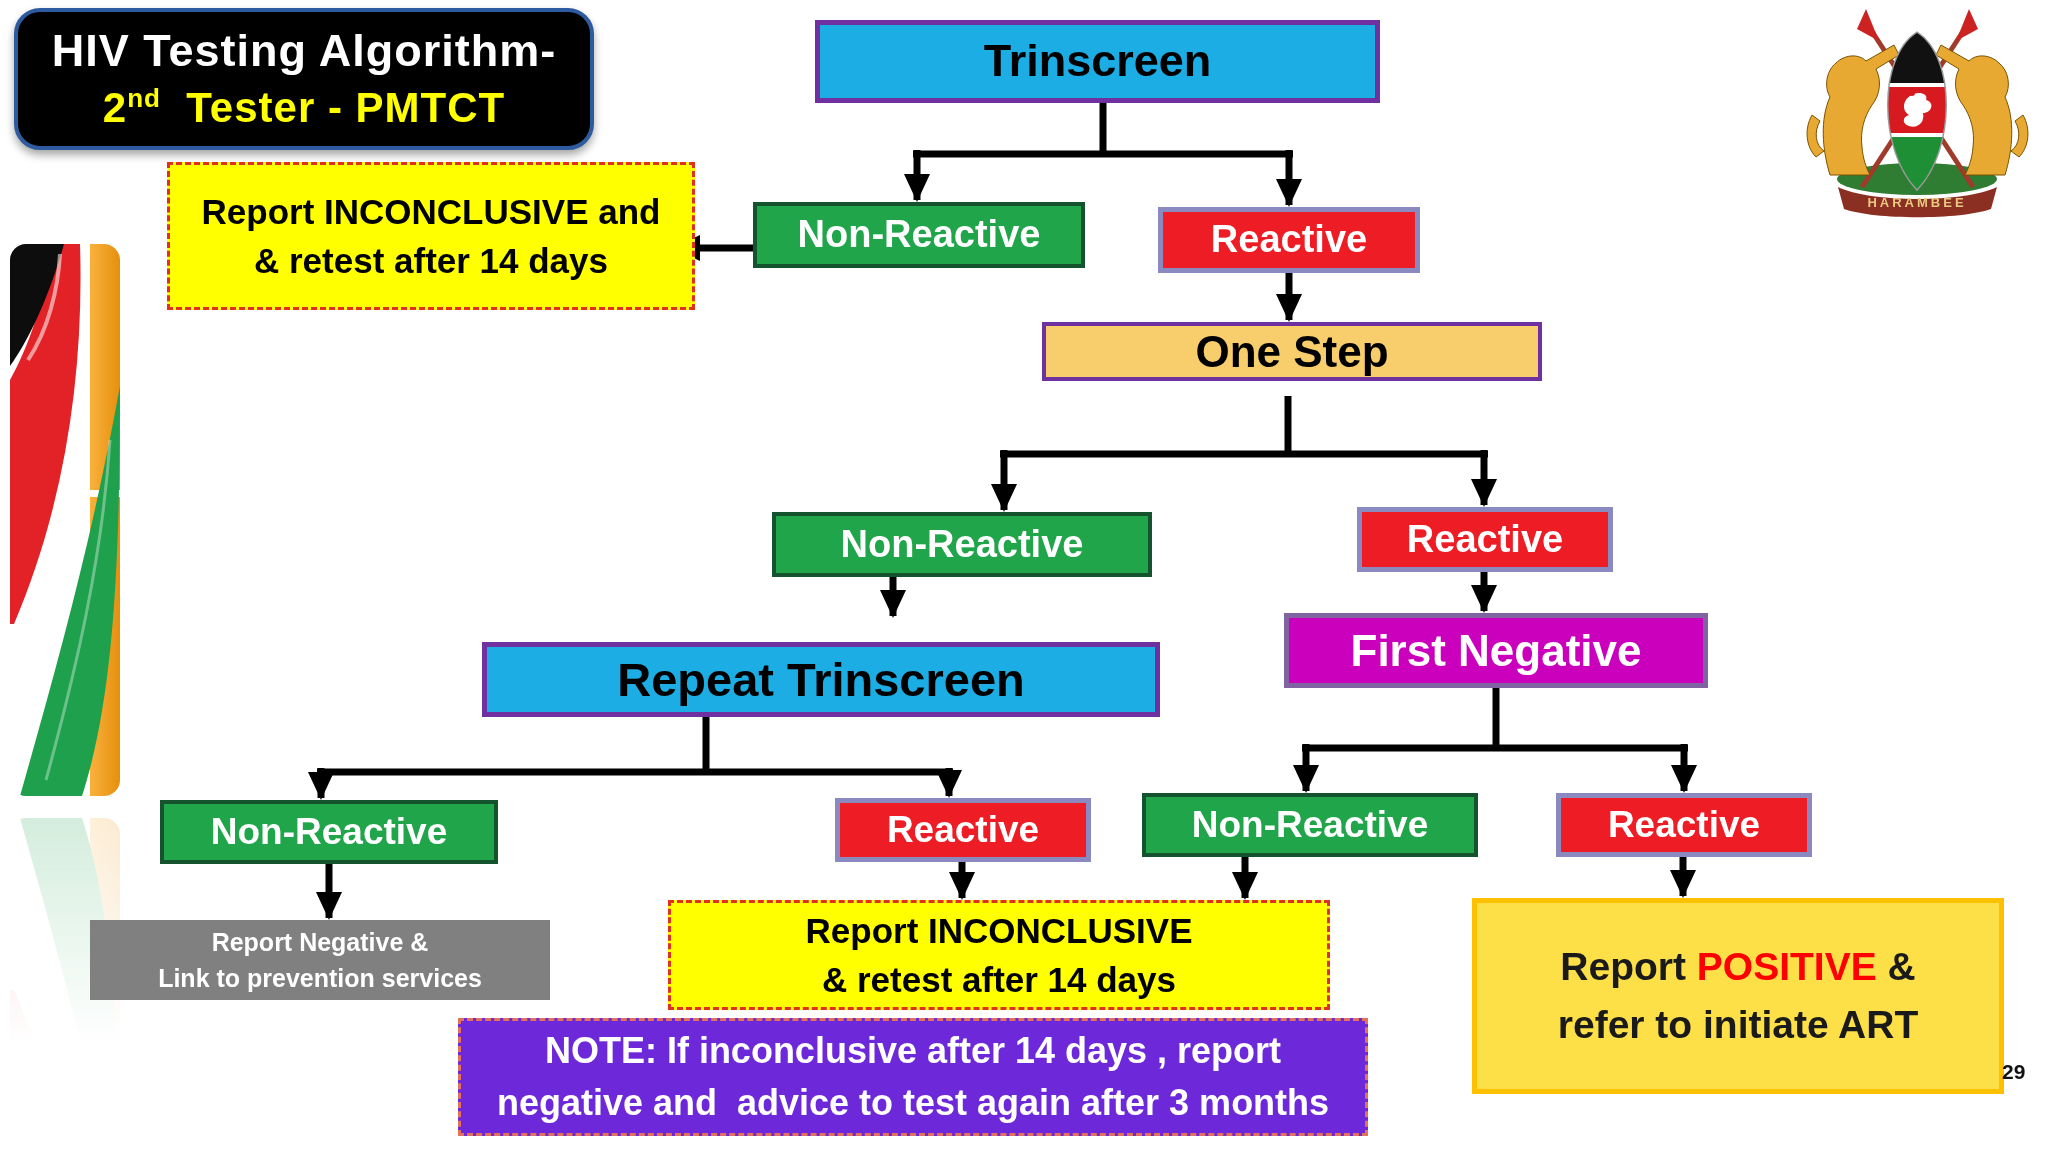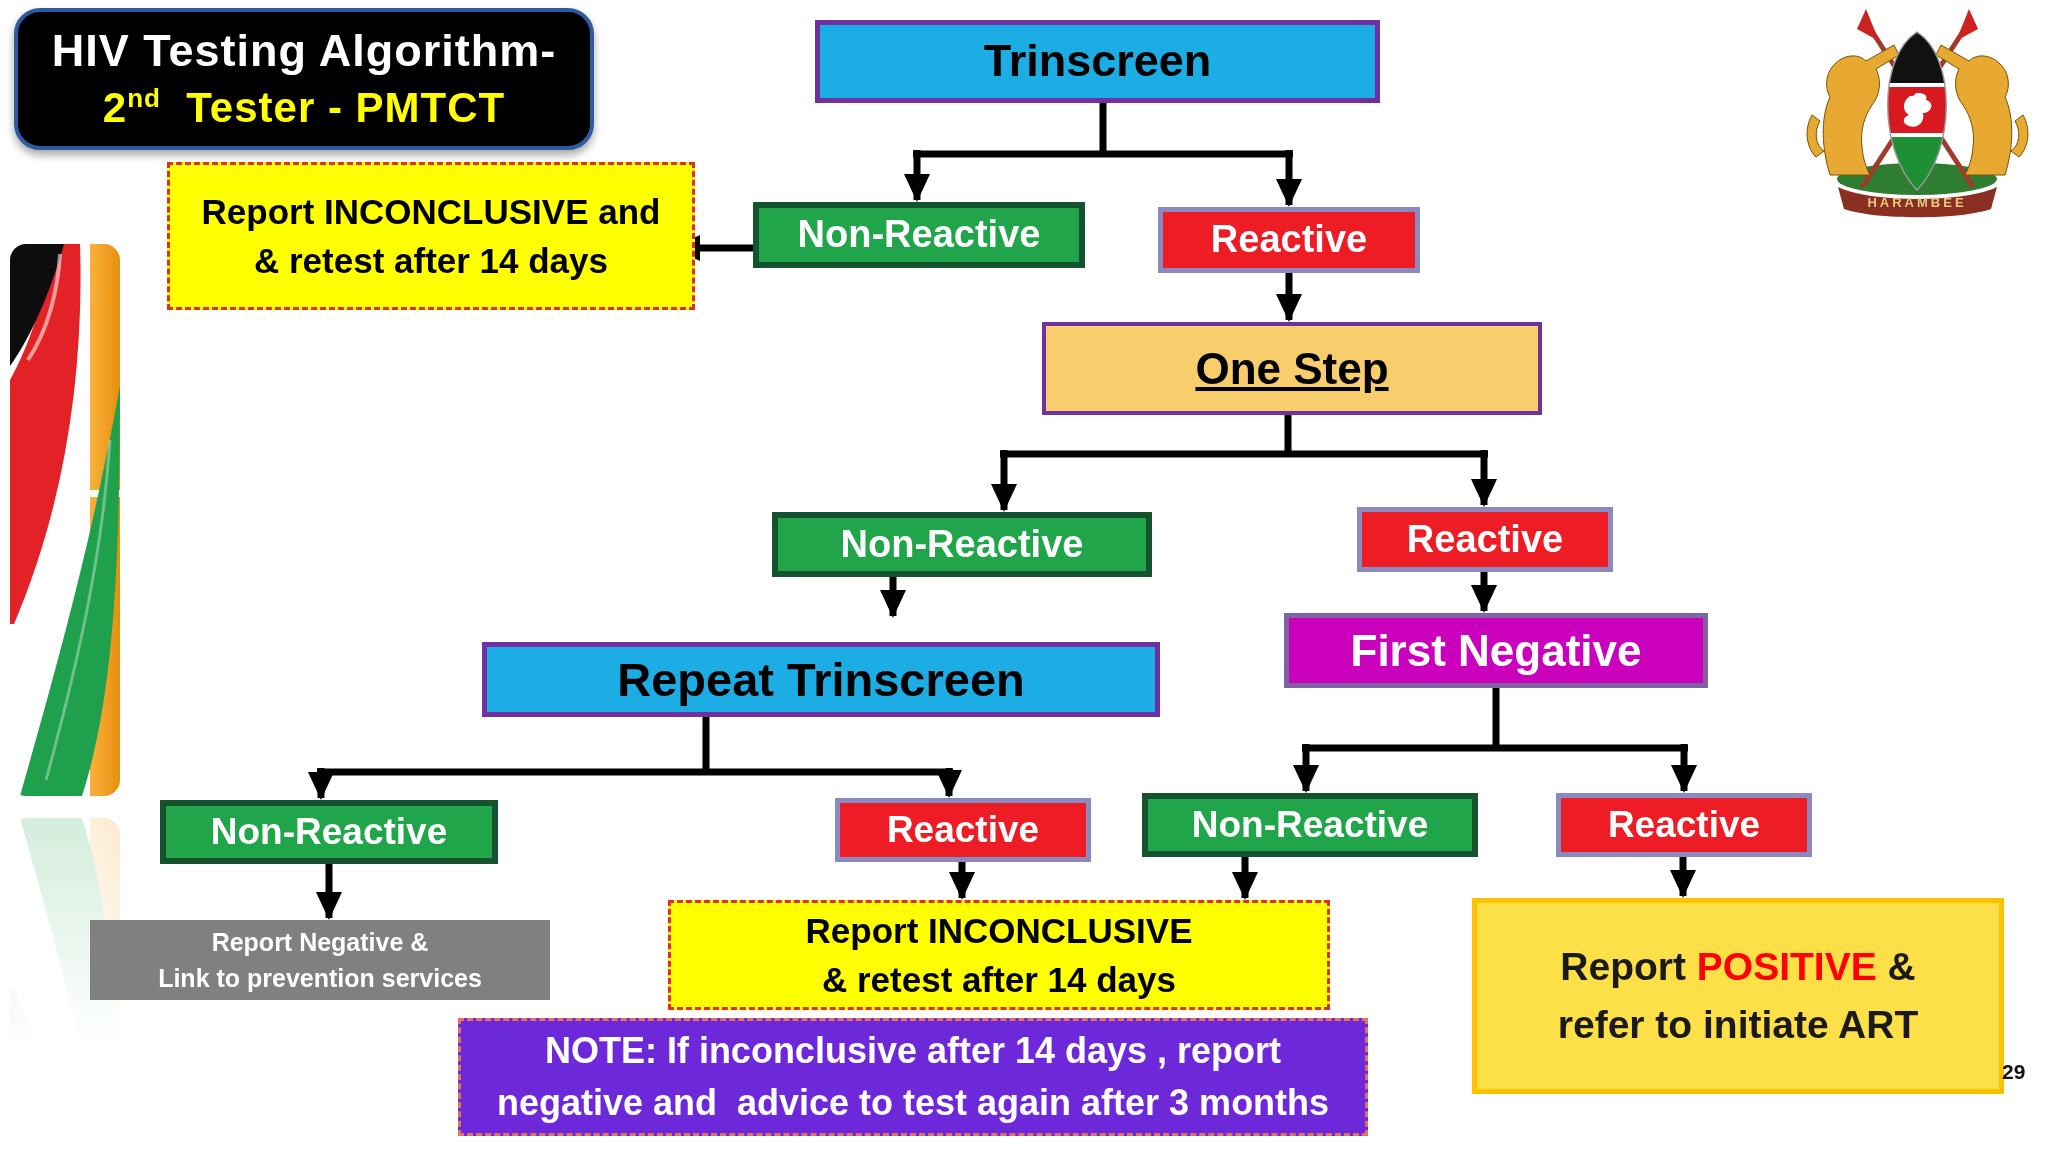--- a/index.html
+++ b/index.html
@@ -11,35 +11,35 @@
 
   
   .title-box{left:14px;top:8px;width:580px;height:142px;background:#000;border:4px solid #2e5ba0;
              border-radius:26px;box-shadow:0 5px 9px rgba(0,0,0,.35);}
   .title-l1{color:#ffffff;font-size:45px;letter-spacing:1px;}
   .title-l2{color:#ffff00;font-size:42px;letter-spacing:1px;}
   .title-l2 sup{font-size:.62em;vertical-align:super;}
 
   
   .b-blue{background:#1cade4;border:5px solid #7030a0;color:#000;}
-  .b-green{background:#21a54a;border:6px solid #14532d;color:#fff;justify-content:center;}
+  .b-green{background:#21a54a;border:4px solid #14532d;color:#fff;justify-content:center;}
   .b-red{background:#ee1c24;border:5px solid #8a8ac0;color:#fff;}
   .b-gold{background:#f7ce6b;border:4px solid #7030a0;color:#000;}
   .b-magenta{background:#cb00bc;border:5px solid #8064a2;color:#fff;}
   .b-yellow{background:#ffff00;border:3px dashed #e0301e;color:#000;}
   .b-purple{background:#6d28d9;border:3px dashed #e2725b;color:#fff;}
   .b-gray{background:#808080;color:#fff;}
   .b-white{background:#fde047;border:5px solid #ffc000;color:#1a1a1a;}
 
   
   .trin{left:815px;top:20px;width:565px;height:83px;font-size:45px;}
   .nr1{left:753px;top:202px;width:332px;height:66px;font-size:38px;}
   .r1{left:1158px;top:207px;width:262px;height:66px;font-size:38px;}
   .y1{left:142px;top:162px;width:528px;height:148px;font-size:35px;line-height:1.4;margin-left:25px;}
-  .ones{left:1042px;top:322px;width:500px;height:93px;font-size:44px;text-decoration:underline;}
+  .ones{left:1042px;top:322px;width:500px;height:59px;font-size:44px;}
   .nr2{left:772px;top:512px;width:380px;height:65px;font-size:38px;}
   .r2{left:1357px;top:507px;width:256px;height:65px;font-size:38px;}
   .rep{left:482px;top:618px;width:678px;height:75px;font-size:47px;margin-top:24px;}
   .fr{left:1284px;top:613px;width:424px;height:75px;font-size:44px;}
   .nr3l{left:160px;top:800px;width:338px;height:64px;font-size:37px;}
   .r3m{left:835px;top:798px;width:256px;height:64px;font-size:37px;}
   .nr3r{left:1142px;top:793px;width:336px;height:64px;font-size:37px;}
   .r3fr{left:1556px;top:793px;width:256px;height:64px;font-size:37px;}
   .gray{left:90px;top:920px;width:460px;height:80px;font-size:25px;line-height:1.45;}
   .y2{left:668px;top:900px;width:662px;height:110px;font-size:35px;line-height:1.4;}

